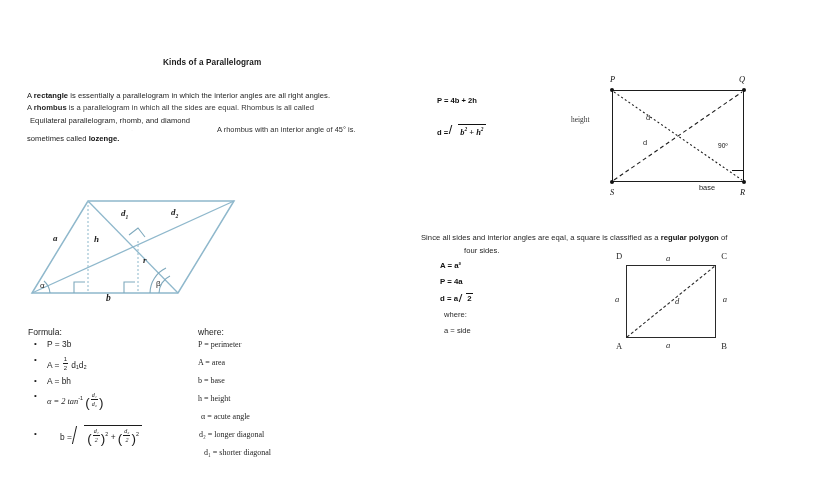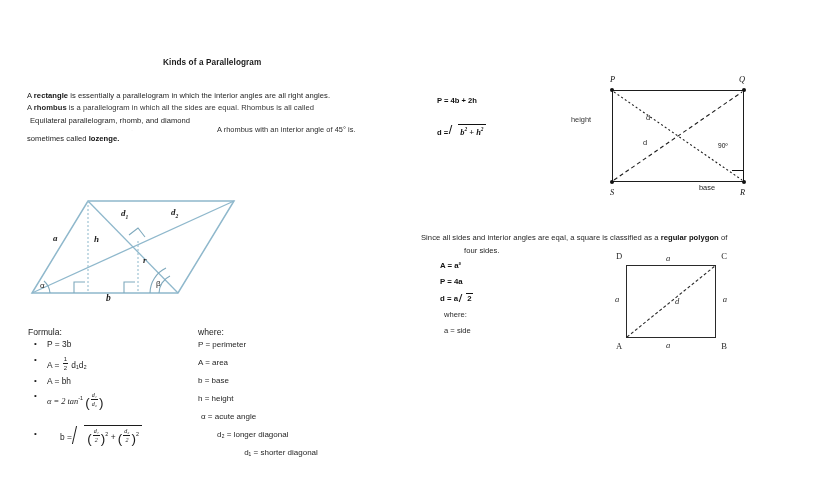--- a/index.html
+++ b/index.html
@@ -56,21 +56,21 @@
 
   
   .formula-bold {
     font-size: 7.6px;
     font-weight: bold;
     color: #111;
     white-space: nowrap;
   }
   #rect-f1 { left: 437px; top: 96px; }
   #rect-f2 { left: 437px; top: 124px; }
-  #rect-height-label { left: 571px; top: 115px; font-size: 7.4px; color: #333; }
+  #rect-height-label { left: 571px; top: 115px; font-size: 7.4px; color: #333; font-family: Liberation Serif, serif; }
 
   
   .radical { display: inline-block; position: relative; padding-left: 8px; }
   .radical .rad-sign {
     position: absolute; left: 0; top: 50%;
     width: 7px; height: 9px; margin-top: -5.5px;
     border-left: 1.1px solid #111;
     transform: skewX(-16deg);
   }
   .radical .rad-body {
@@ -164,20 +164,21 @@
   .frac .den { display: block; padding: 1px 1px 0; }
   .it { font-family: "Liberation Serif", serif; font-style: italic; }
   .big-paren { font-size: 160%; font-weight: 300; vertical-align: -0.22em; }
 
   #where-list { left: 198px; top: 340px; width: 160px; }
   .w-item {
     font-size: 8px;
     color: #1f1f1f;
     white-space: nowrap;
     margin-bottom: 9px;
+    font-family: Liberation Serif, serif;
   }
 
   
   #formula-b-row {
     left: 28px; top: 425px;
     font-size: 8.4px; color: #1c1c1c;
     white-space: nowrap;
   }
   #formula-b-row .bullet {
     position: absolute; left: 6px; top: 4px; font-size: 8px;
@@ -390,25 +391,25 @@
       <span>= base</span>
     </div>
     <div class="w-item">
       <span>h</span>
       <span>= height</span>
     </div>
     <div class="w-item" style="margin-left:3px;">
       <span>α</span>
       <span>= acute angle</span>
     </div>
-    <div class="w-item" style="margin-left:19px;">
+    <div class="w-item" style="margin-left:1px;">
       <span>d₂</span>
       <span>= longer diagonal</span>
     </div>
-    <div class="w-item" style="margin-left:6px;text-align:center;">
+    <div class="w-item" style="margin-left:6px;">
       <span>d₁</span>
       <span>= shorter diagonal</span>
     </div>
   </div>
 
   <div class="abs sq-line" id="sq-line-2">
     <span>Since all sides and interior angles are eqal, a square is classified as a </span><b class="em">regular polygon</b><span> of</span>
   </div>
   <div class="abs sq-line" id="sq-line-3"> four sides.</div>
 

